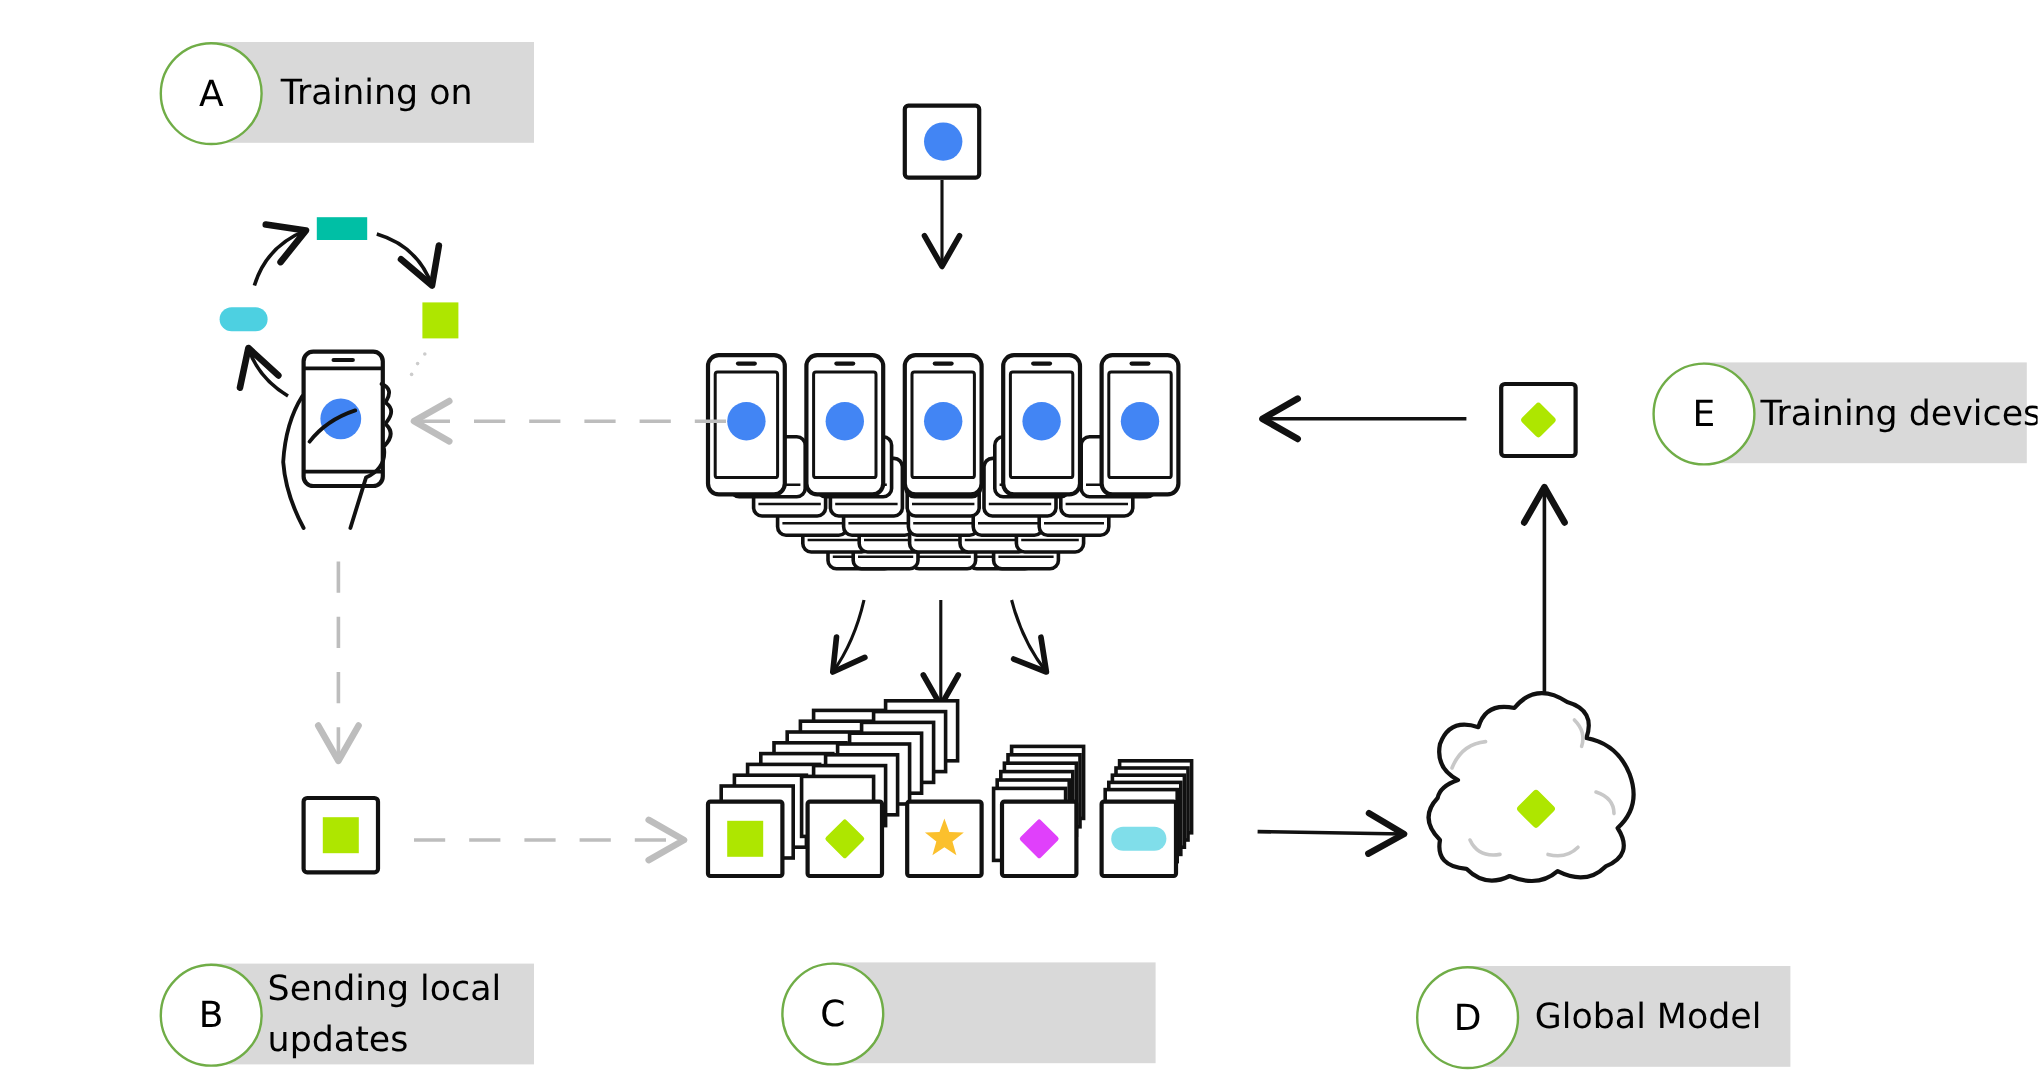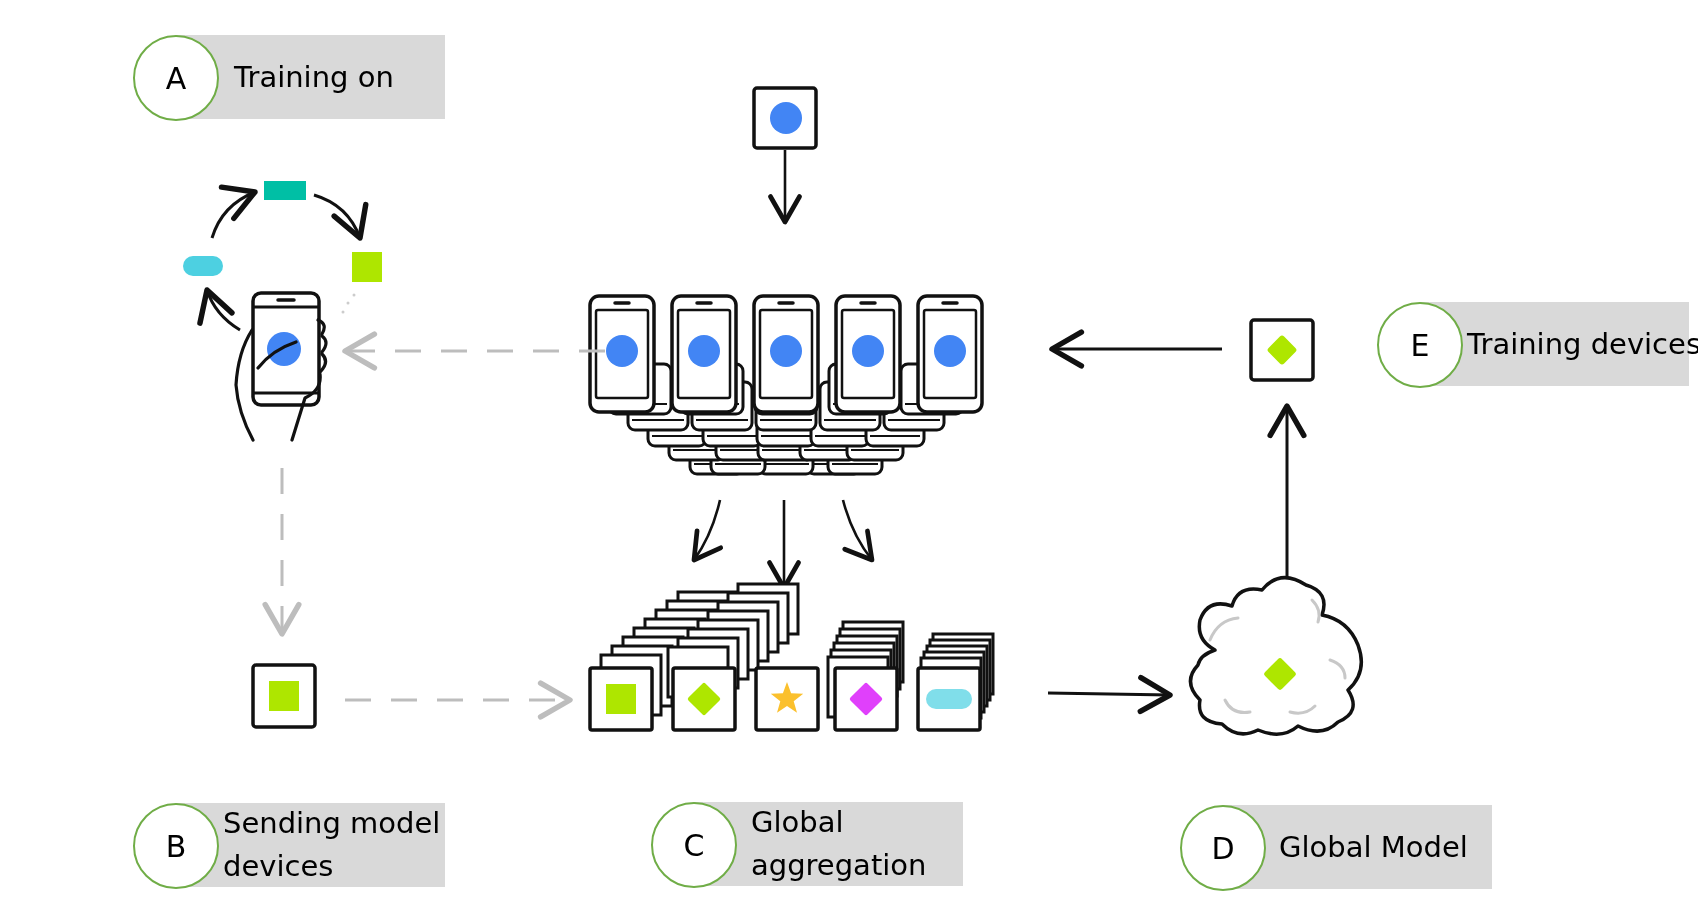--- a/index.html
+++ b/index.html
@@ -275,32 +275,28 @@
   <div class="label-circle" style="left:0;">A</div>
   <div class="label-text" style="left:101px;">
     <span>Training on</span>
   </div>
 </div>
 
 <div class="label-box" style="left:133px; top:803px; width:312px;">
   <div class="label-bg" style="left:42px; width:270px;"></div>
   <div class="label-circle" style="left:0;">B</div>
   <div class="label-text" style="left:90px;">
-    <span>Sending model</span>
-    <span>devices</span>
+    <span>Sending local</span>
+    <span>updates</span>
   </div>
 </div>
 
 <div class="label-box" style="left:651px; top:802px; width:312px;">
   <div class="label-bg" style="left:42px; width:270px;"></div>
   <div class="label-circle" style="left:0;">C</div>
-  <div class="label-text" style="left:100px;">
-    <span>Global</span>
-    <span>aggregation</span>
-  </div>
 </div>
 
 <div class="label-box" style="left:1180px; top:805px; width:312px;">
   <div class="label-bg" style="left:42px; width:270px;"></div>
   <div class="label-circle" style="left:0;">D</div>
   <div class="label-text single" style="left:99px;">
     <span>Global Model</span>
   </div>
 </div>
 

